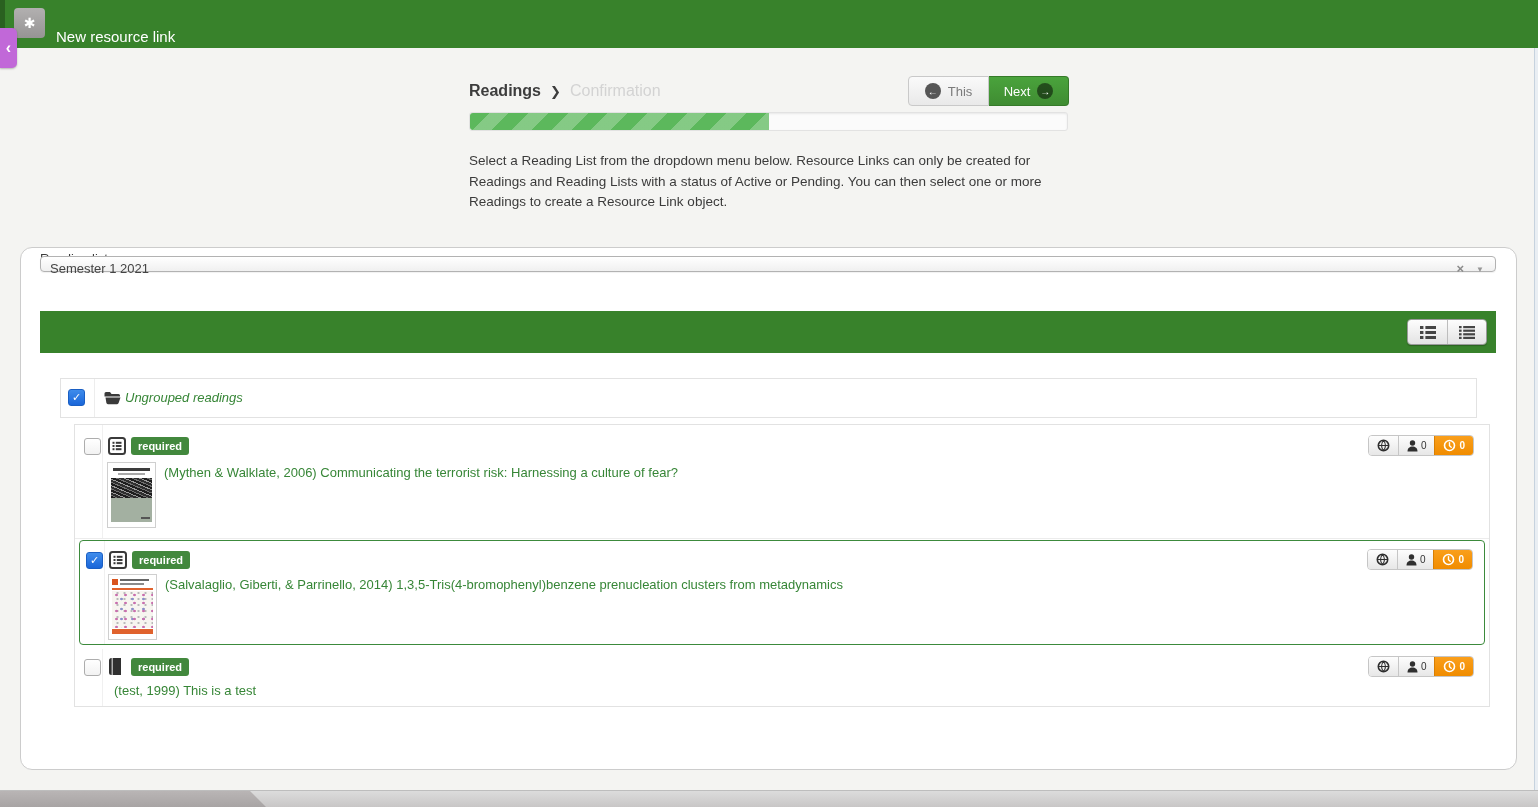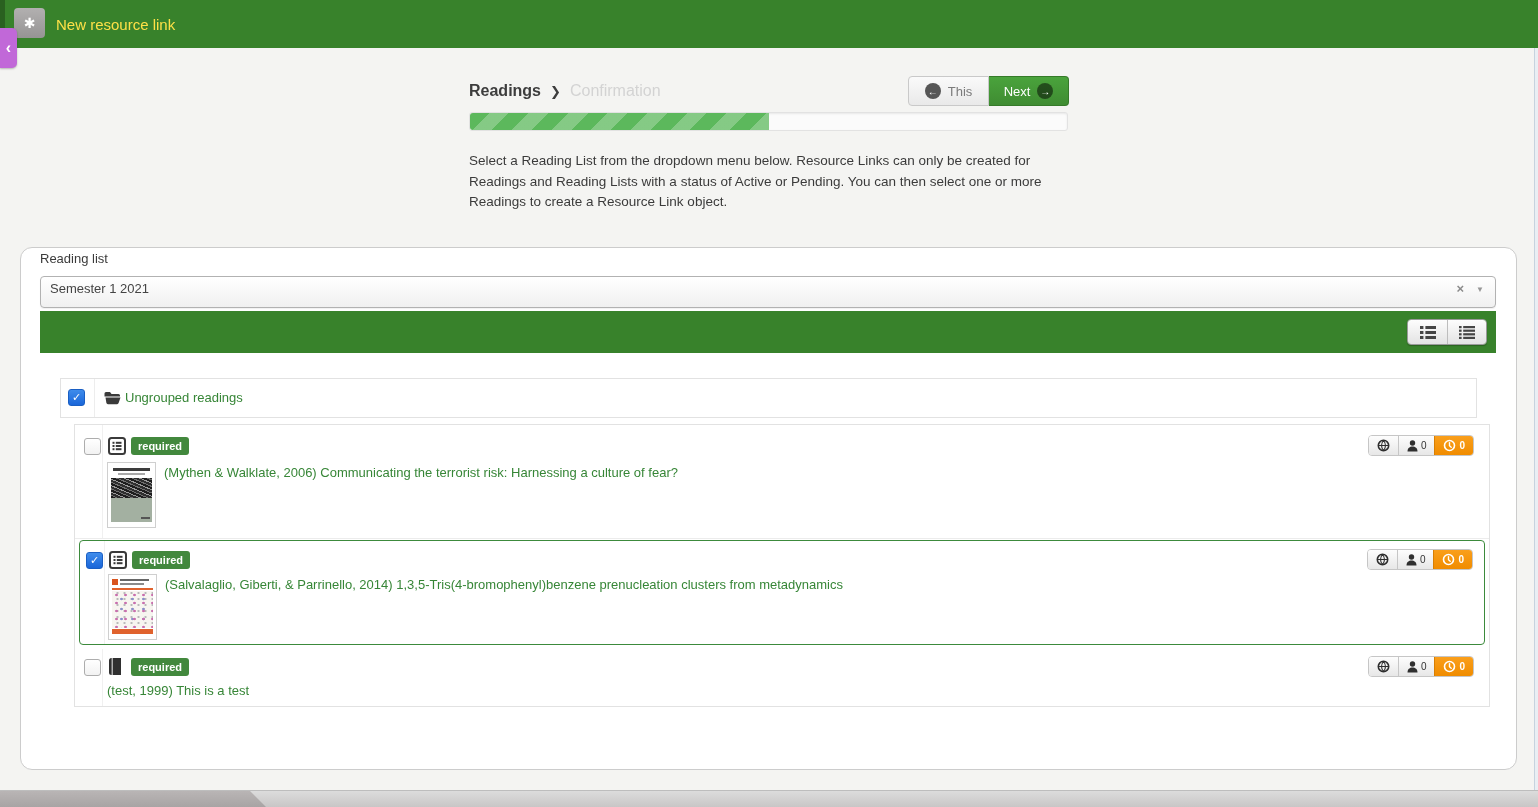--- a/index.html
+++ b/index.html
@@ -3,21 +3,21 @@
 <meta charset="utf-8">
 <style>
   * { margin:0; padding:0; box-sizing:border-box; }
   body { font-family:"Liberation Sans","DejaVu Sans",sans-serif; }
   .stage { position:relative; width:1538px; height:807px; background:#f4f4f2; overflow:hidden; }
 
   
   .topbar { position:absolute; top:0; left:0; width:100%; height:48px; background:#38822b; }
   .topbar-icon { position:absolute; left:14px; top:8px; width:31px; height:30px; border-radius:4px;
     background:linear-gradient(#b2b0b0,#969494); color:#fff; display:flex; align-items:center; justify-content:center; font-size:14px; }
-  .topbar-title { position:absolute; left:56px; top:0; height:48px; display:flex; align-items:center; color:#fde047; font-size:15px; }
+  .topbar-title { position:absolute; left:56px; top:12px; height:48px; display:flex; align-items:center; color:#ffffff; font-size:15px; }
   .edge-strip { position:absolute; left:0; top:0; width:5px; height:48px; background:#2a6120; }
   .collapse-tab { position:absolute; left:0; top:28px; width:17px; height:40px; background:#c168d8;
     border-radius:0 5px 5px 0; color:#fff; display:flex; align-items:center; justify-content:center;
     font-size:16px; font-weight:bold; cursor:pointer; box-shadow:0 1px 2px rgba(0,0,0,.25); }
 
   
   .crumbs { position:absolute; left:469px; top:82px; display:flex; align-items:center; gap:9px; }
   .crumb-active { font-size:16px; font-weight:bold; color:#3d3d3d; }
   .crumb-sep { font-size:13px; color:#3d3d3d; padding-top:1px; }
   .crumb-upcoming { font-size:16px; font-weight:normal; color:#d3d3d3; }
@@ -37,38 +37,38 @@
     border:1px solid #e2e2e2; border-radius:3px; box-shadow:inset 0 1px 2px rgba(0,0,0,.08); }
   .progress-fill { height:100%; width:50%; background-color:#5cb85c; border-radius:3px 0 0 3px;
     background-image:repeating-linear-gradient(-45deg, rgba(255,255,255,.25) 0 14px, transparent 14px 28px); }
 
   .instructions { position:absolute; left:469px; top:151px; width:592px; font-size:13.5px; line-height:20.5px; color:#3b3b3b; }
 
   
   .panel { position:absolute; left:20px; top:247px; width:1497px; height:523px; background:#fff;
     border:1px solid #ccc; border-radius:12px; }
   .rl-label { position:absolute; left:19px; top:3px; font-size:13px; color:#3b3b3b; }
-  .select { position:absolute; left:19px; top:28px; width:1456px; height:32px; border:1px solid #b2b2b2;
+  .select { position:absolute; left:19px; top:8px; width:1456px; height:16px; border:1px solid #b2b2b2;
     border-radius:4px; background:linear-gradient(#fff,#f0f0f0); box-shadow:0 1px 1px rgba(0,0,0,.06); cursor:pointer; }
   .select-value { position:absolute; left:9px; top:0; line-height:23px; font-size:13px; color:#444; }
   .select-clear { position:absolute; right:31px; top:0; line-height:23px; font-size:13px; color:#8a8a8a; font-weight:bold; cursor:pointer; }
   .select-caret { position:absolute; right:11px; top:0; line-height:25px; font-size:8px; color:#979797; cursor:pointer; }
 
   .toolbar { position:absolute; left:19px; top:63px; width:1456px; height:42px; background:#38822b; }
   .view-group { position:absolute; right:9px; top:8px; height:26px; display:flex; border:1px solid #9a9a9a;
     border-radius:4px; overflow:hidden; box-shadow:0 1px 1px rgba(0,0,0,.25); }
   .view-btn { width:39px; height:24px; background:linear-gradient(#fdfdfd,#e3e3e3); display:flex; align-items:center;
     justify-content:center; cursor:pointer; border:none; }
   .view-btn + .view-btn { border-left:1px solid #bdbdbd; }
 
   .group-row { position:absolute; left:39px; top:130px; width:1417px; height:40px; border:1px solid #e2e2e2; background:#fff; }
   .group-divider { position:absolute; left:33px; top:0; width:1px; height:100%; background:#ededed; }
   .group-cb { position:absolute; left:7px; top:10px; }
   .folder-icon { position:absolute; left:43px; top:12px; }
-  .group-link { position:absolute; left:64px; top:11px; font-size:13px; color:#378637; text-decoration:none; cursor:pointer; }
+  .group-link { position:absolute; left:64px; top:11px; font-size:13px; color:#378637; text-decoration:none; cursor:pointer;font-style:italic; }
 
   .readings-box { position:absolute; left:53px; top:176px; width:1416px; height:283px; border:1px solid #e2e2e2; background:#fff; }
 
   .checkbox { width:17px; height:17px; border:1px solid #adadad; border-radius:3px;
     background:linear-gradient(#fff,#f2f2f2); display:flex; align-items:center; justify-content:center; cursor:pointer; }
   .checkbox .tick { display:none; color:#fff; font-size:11px; font-weight:bold; line-height:1; }
   .checkbox.checked { background:linear-gradient(#3f8ceb,#1a66d9); border-color:#1a5fc4; }
   .checkbox.checked .tick { display:block; }
 
   .reading-row { position:absolute; left:0; width:100%; }
@@ -121,21 +121,21 @@
   .thumb-b .fig { height:37px; background-color:#f7f5f0;
     background-image:radial-gradient(circle,#c96fae 1px,transparent 1.6px),
       radial-gradient(circle,#8a8fc9 1px,transparent 1.6px),
       radial-gradient(circle,#b9b9b9 .8px,transparent 1.4px);
     background-size:9px 8px,11px 10px,7px 6px; background-position:0 0,4px 3px,2px 5px; }
   .thumb-b .foot { height:5px; background:#e0622d; margin-top:1px; }
 
   .cite { position:absolute; font-size:13px; color:#378637; text-decoration:none; cursor:pointer; }
   .row0 .cite { left:89px; top:40px; }
   .rowsel .cite { left:85px; top:36px; }
-  .row2 .cite { left:32px; top:34px;text-align:right; }
+  .row2 .cite { left:39px; top:34px;text-align:right; }
 
   
   .bottom-bar { position:absolute; left:0; top:790px; width:100%; height:17px;
     background:linear-gradient(#dcdcdc,#c8c6c6); border-top:1px solid #bdbdbd; }
   .bottom-dark { position:absolute; left:0; top:0; width:266px; height:100%;
     background:linear-gradient(#b9b5b5,#a8a4a4); clip-path:polygon(0 0,94% 0,100% 100%,0 100%); }
   .scroll-strip { position:absolute; right:0; top:48px; width:4px; height:742px; background:#e9eef3; border-left:1px solid #c6d2de; }
 </style>
 </head>
 <body>

